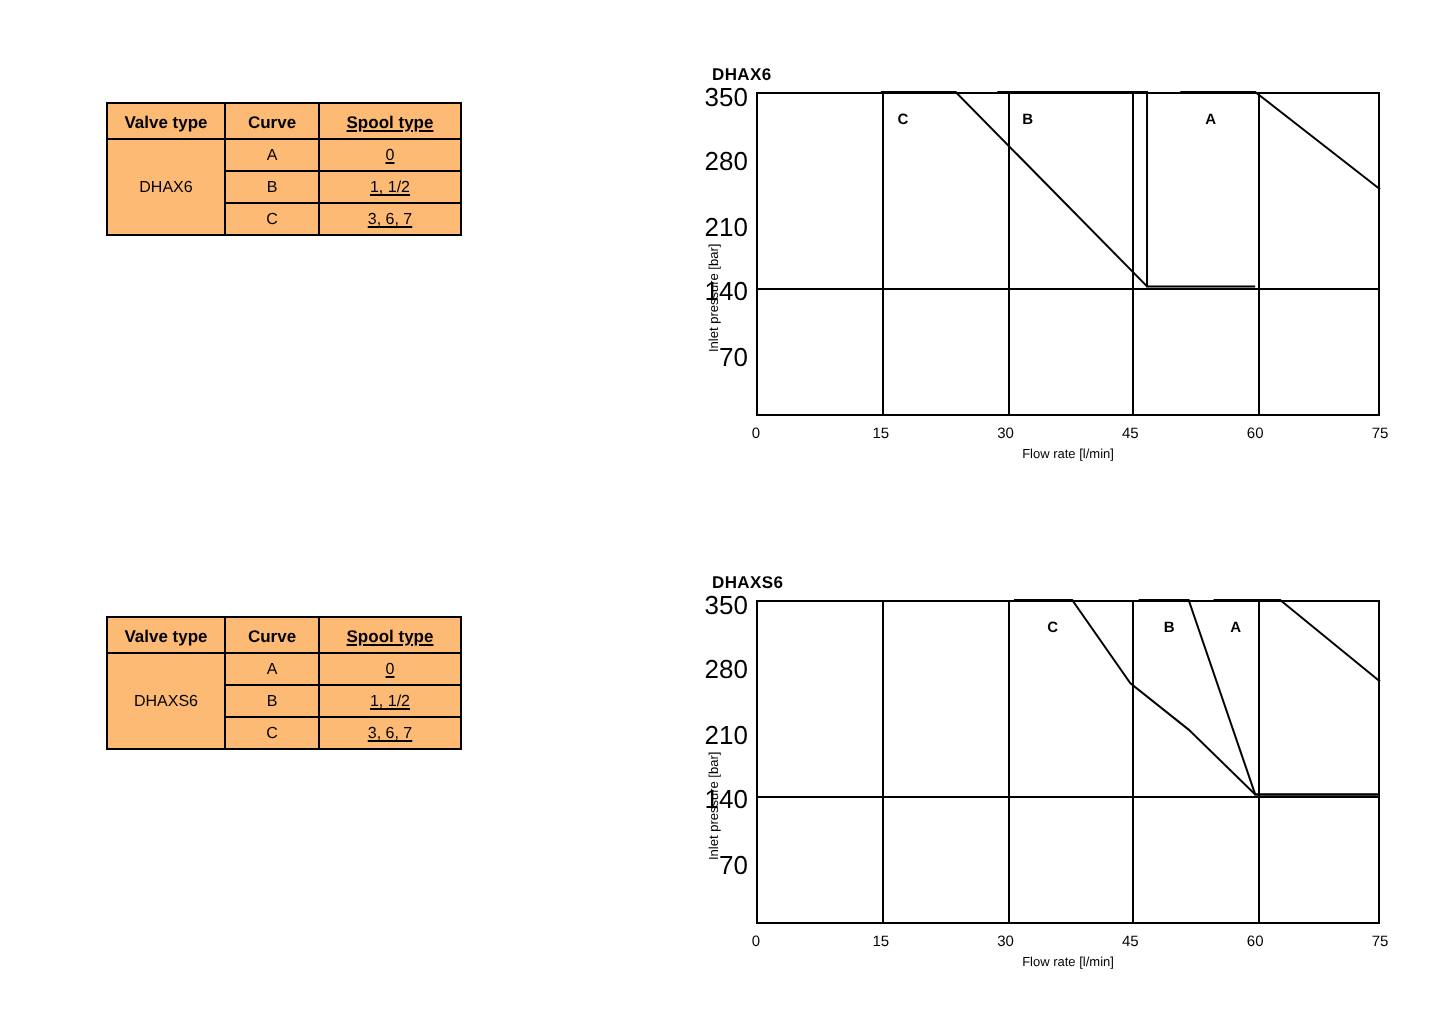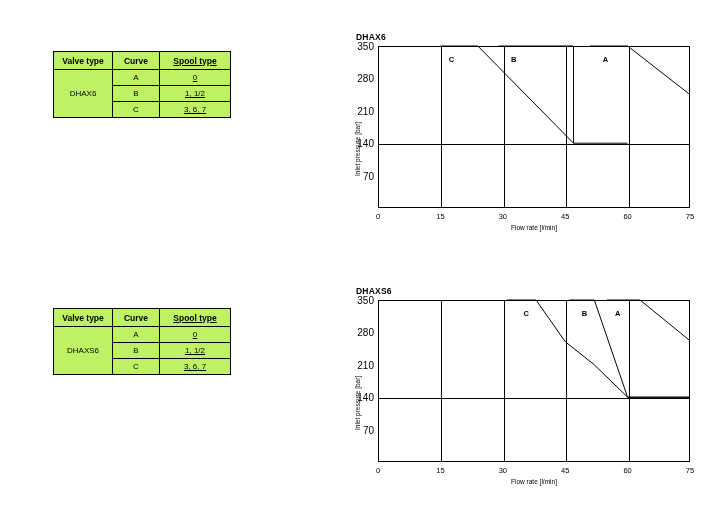--- a/index.html
+++ b/index.html
@@ -14,21 +14,21 @@
     font-family: "Liberation Sans", sans-serif;
     color: #000000;
     overflow: hidden;
   }
 
   
   .spec-table {
     position: absolute;
     border-collapse: collapse;
     font-size: 8px;
-    background: #bef264;
+    background: #fdba74;
   }
   .spec-table td, .spec-table th {
     border: 1px solid #000;
     padding: 0;
     height: 15px;
     text-align: center;
     vertical-align: middle;
     font-weight: normal;
   }
   .spec-table th {
@@ -85,21 +85,21 @@
 
   .tick-x {
     position: absolute;
     font-size: 7.5px;
     text-align: center;
     width: 20px;
     top: 166px;
   }
   .tick-y {
     position: absolute;
-    font-size: 10px;
+    font-size: 13px;
     text-align: right;
     width: 24px;
   }
 
   .axis-label-x {
     position: absolute;
     font-size: 6.5px;
     width: 312px;
     text-align: center;
     left: 28px;

